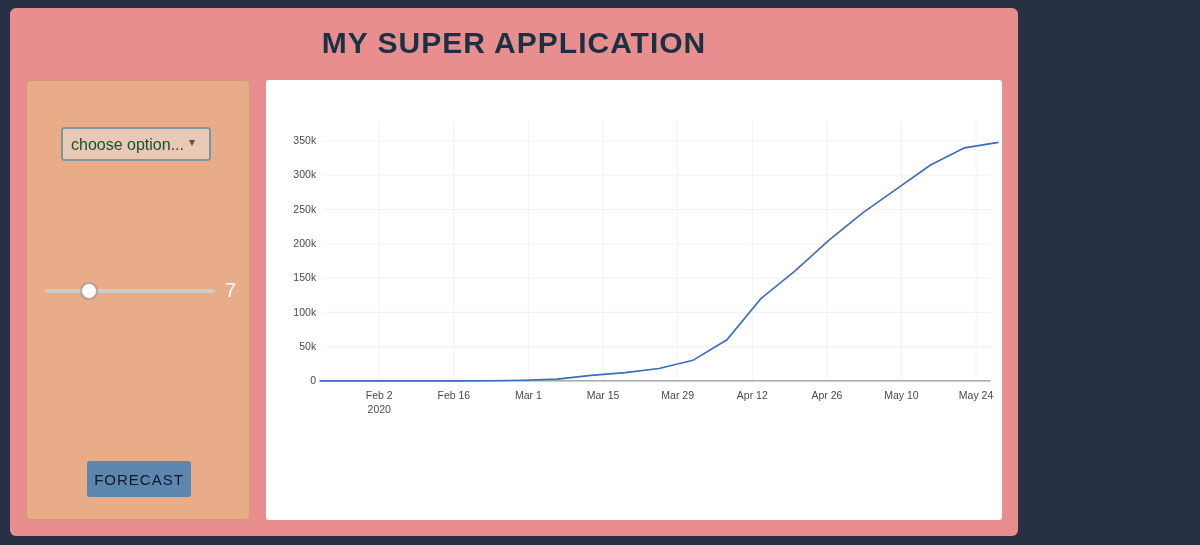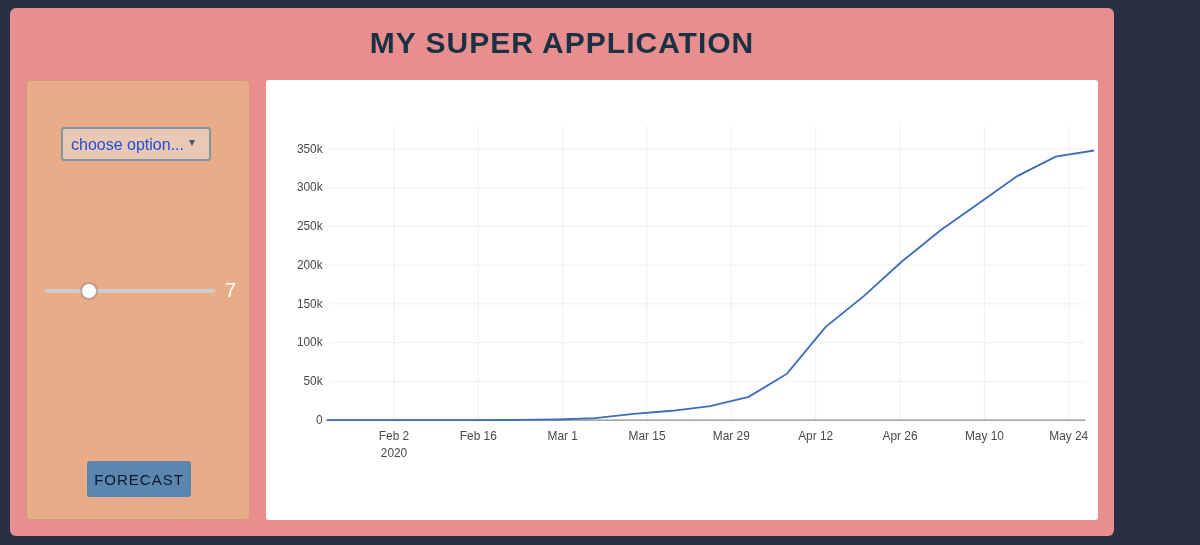--- a/index.html
+++ b/index.html
@@ -1,20 +1,20 @@
 <!DOCTYPE html>
 <html><head>
 <meta charset="utf-8">
 <style>
   html,body{margin:0;padding:0;width:1200px;height:545px;background:#283044;font-family:"Segoe UI",Arial,sans-serif;overflow:hidden}
-  .app-frame{position:absolute;left:10px;top:8px;width:1104px;height:528px;background:#e88e8e;border-radius:6px}
+  .app-frame{position:absolute;left:10px;top:8px;width:1008px;height:528px;background:#e88e8e;border-radius:6px}
   .app-title{width:100%;text-align:center;color:#183143;font-size:30px;font-weight:600;letter-spacing:1px;padding:18px 0 14px 0}
   .content-row{position:absolute;left:16px;right:16px;bottom:16px;top:72px;display:flex;gap:16px}
   .sidebar{width:222px;flex:0 0 222px;background:#e8ac89;border:1px solid #d19a7a;border-radius:4px;position:relative}
-  .dropdown{position:absolute;left:34px;top:46px;width:150px;height:34px;background:#e9c9b6;border:2px solid #7d97a3;border-radius:3px;color:#1d4ed8;font-size:16px;padding:4px 8px;box-sizing:border-box;appearance:none;-webkit-appearance:none}
+  .dropdown{position:absolute;left:34px;top:46px;width:150px;height:34px;background:#e9c9b6;border:2px solid #7d97a3;border-radius:3px;color:#14532d;font-size:16px;padding:4px 8px;box-sizing:border-box;appearance:none;-webkit-appearance:none}
   .sidebar .chev{position:absolute;left:162px;top:54px;pointer-events:none;color:#555;font-size:12px}
   .slider-wrap{position:absolute;left:16px;top:198px;width:200px;display:flex;align-items:center}
   input[type=range].slider{flex:1;height:4px;-webkit-appearance:none;background:#ccc;border-radius:2px}
   input[type=range].slider::-webkit-slider-thumb{-webkit-appearance:none;width:16px;height:16px;border-radius:50%;background:#fff;border:1px solid #aaa;box-shadow:0 0 2px rgba(0,0,0,.4)}
   input[type=range].slider::-moz-range-thumb{width:16px;height:16px;border-radius:50%;background:#fff;border:1px solid #aaa}
   .slider-val{color:#fff;font-size:20px;margin-left:8px;min-width:18px;text-align:left}
   .forecast-btn{position:absolute;left:60px;bottom:22px;width:104px;height:36px;background:#5b86ad;color:#0f172a;border:none;border-radius:3px;font-size:15px;letter-spacing:1px;cursor:pointer}
   .chart-panel{flex:1;background:#fff;border-radius:3px;position:relative;overflow:hidden}
   svg.chart{position:absolute;inset:0}
   .gridline{stroke:#eeeeee;stroke-width:1}

